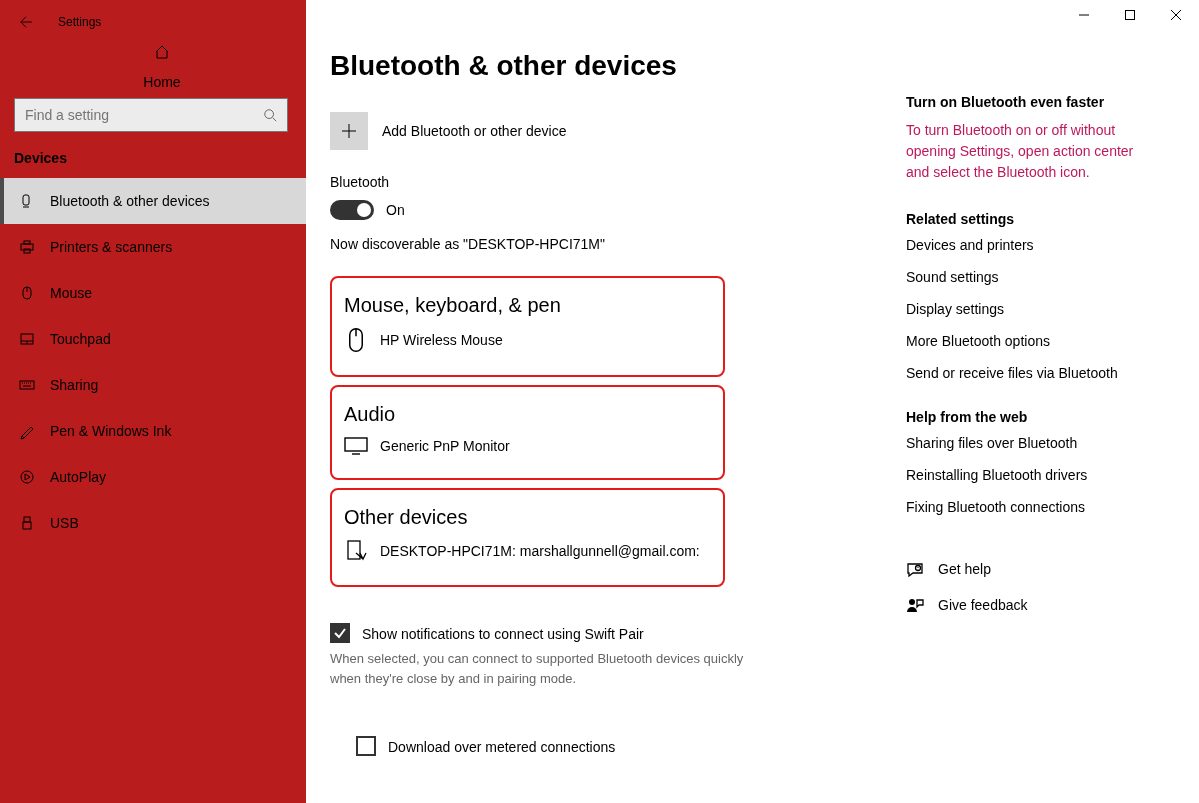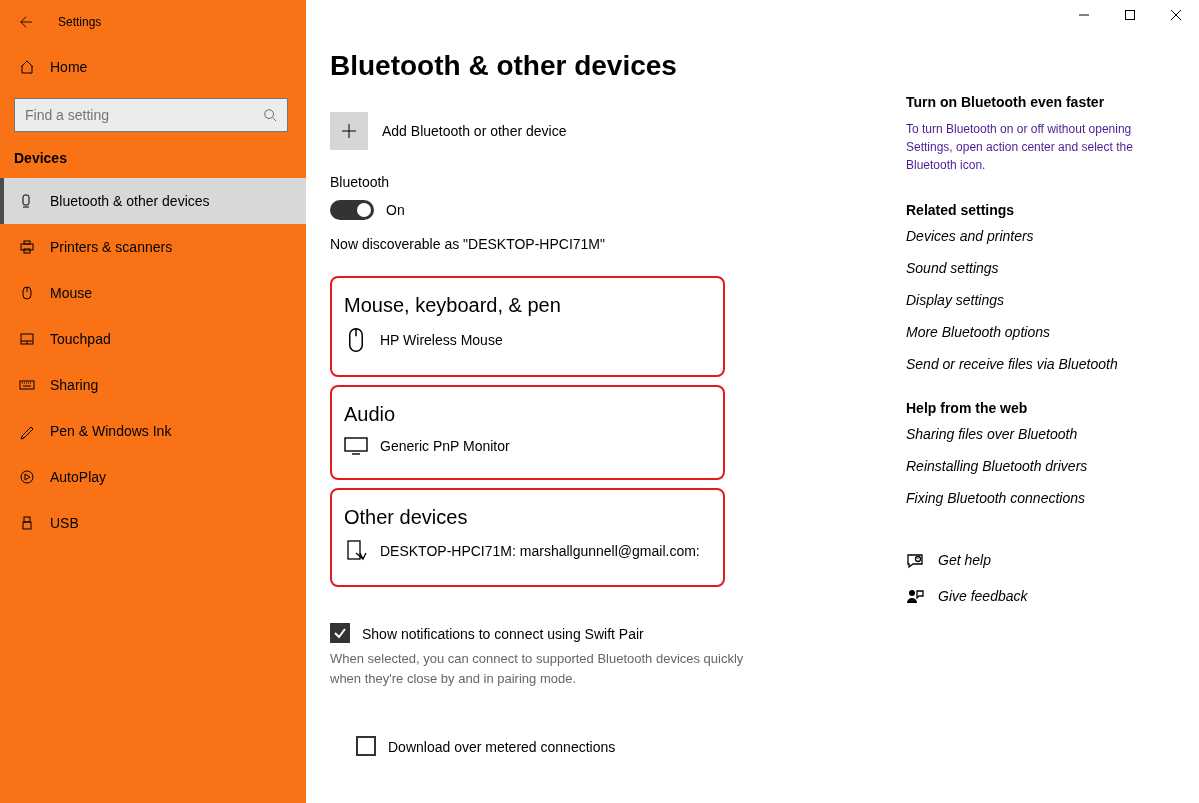--- a/index.html
+++ b/index.html
@@ -1,21 +1,21 @@
 <!DOCTYPE html>
 <html><head>
 <meta charset="utf-8">
 <style>
   * { box-sizing: border-box; margin: 0; padding: 0; font-family: "Segoe UI", Tahoma, sans-serif; }
   body { width: 1199px; height: 803px; overflow: hidden; display: flex; background: #fff; color: #000; }
-  .sidebar { width: 306px; height: 100%; background: #f97316; display: flex; flex-direction: column; }
+  .sidebar { width: 306px; height: 100%; background: #b91c1c; display: flex; flex-direction: column; }
   .titlebar-left { display: flex; align-items: center; height: 44px; padding-left: 18px; gap: 24px; }
   .titlebar-left .back { width: 16px; display:flex; align-items:center; justify-content:center;}
   .titlebar-left .title-text { font-size: 12px; }
-  .nav-row { display: flex; align-items: center; height: 46px; padding-left: 18px; gap: 14px; cursor: pointer; }
+  .nav-row { display: flex; align-items: center; height: 46px; padding-left: 18px; gap: 14px; cursor: pointer; flex-direction: column; }
   .nav-row .icon { width: 18px; display:flex; align-items:center; justify-content:center; }
   .nav-row .label { font-size: 14px; }
   .search-box { margin: 8px 14px 12px 14px; height: 34px; border: 1px solid #777; background: #ececec; display: flex; align-items: center; padding: 0 10px; justify-content: space-between; width: 274px;}
   .search-box input { border: none; background: transparent; outline: none; font-size: 14px; color: #555; width: 100%; }
   .section-label { font-size: 14px; font-weight: 600; padding: 6px 14px 12px 14px; }
   .cat-row { display: flex; align-items: center; height: 46px; padding-left: 18px; gap: 14px; cursor: pointer; position: relative; }
   .cat-row .icon { width: 18px; display:flex; align-items:center; justify-content:center; }
   .cat-row .label { font-size: 14px; }
   .cat-row.active { background: #d8d8d8; }
   .cat-row.active::before { content:""; position:absolute; left:0; top:0; bottom:0; width:4px; background:#4c4c4c; }
@@ -37,23 +37,23 @@
   .dev-item .dicon { width:24px; display:flex; align-items:center; justify-content:center;}
   .dev-item .dname { font-size:14px;}
   .check-row { display:flex; align-items:center; gap:12px; margin-top:36px; margin-bottom:6px;}
   .checkbox { width:20px; height:20px; background:#333; display:flex; align-items:center; justify-content:center; flex-shrink:0;}
   .checkbox svg { stroke:#fff;}
   .check-label { font-size:14px; padding-top:1px;}
   .check-desc { font-size:13px; color:#666; margin-left:0px; max-width:420px; line-height:1.5;}
   .empty-check { width:20px; height:20px; border:2px solid #333; flex-shrink:0;}
   .rightcol { width:248px; padding: 94px 20px 0 0; font-size:14px;}
   .rightcol h3 { font-size:14px; font-weight:600; margin-bottom:10px;}
-  .rightcol p { font-size:12px; color:#4c1d95; line-height:1.5; margin-bottom:28px;}
+  .rightcol p { font-size:14px; color:#be185d; line-height:1.5; margin-bottom:28px;}
   .link-list { display:flex; flex-direction:column; gap:16px; margin-bottom:28px;}
-  .link-list div, .link-icon-row .lbl { font-size:14px; color:#1a4c8f; cursor:pointer;font-style:italic;}
+  .link-list div, .link-icon-row .lbl { font-size:14px; color:#1a4c8f; cursor:pointer;}
   .rightcol .plain-link-list div { color:#000; }
   .link-icon-row { display:flex; align-items:flex-start; gap:14px; margin-bottom:18px; cursor:pointer;}
   .link-icon-row .icon{ width:18px; display:flex; align-items:center; justify-content:center;}
   svg { overflow: visible; }
 </style>
 </head>
 <body>
 
 <div class="sidebar">
   <div class="titlebar-left">

